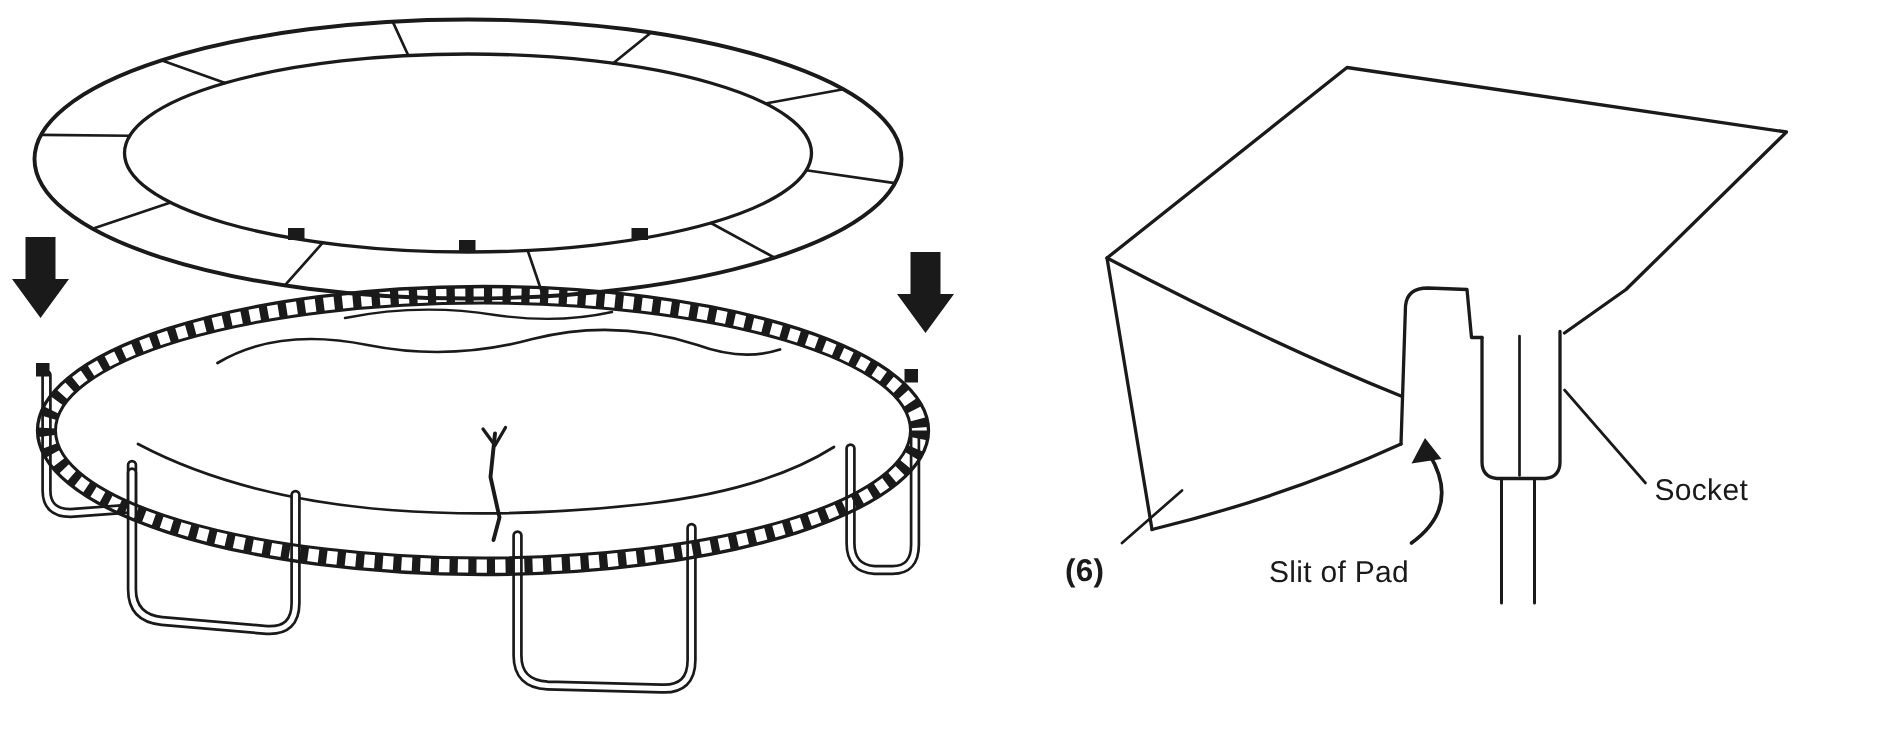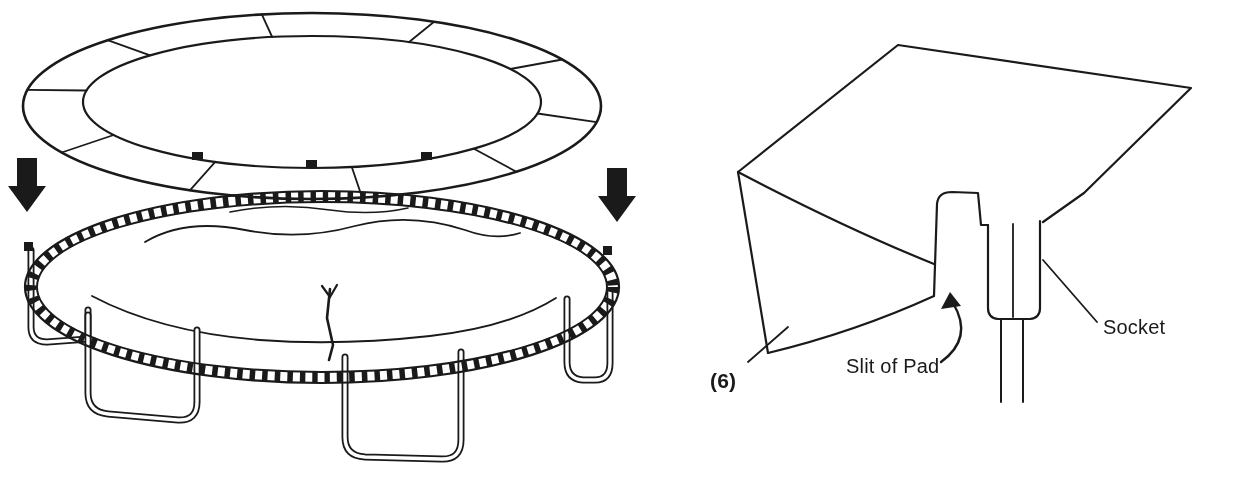--- a/index.html
+++ b/index.html
@@ -124,16 +124,16 @@
 
       <g>
         <path d="M941 362 Q974 338 953 303" stroke-width="2.4"></path>
         <polygon class="ink-f" points="950,292 941,309 961,306"></polygon>
       </g>
     </g>
   </svg>
 
   <div class="label part-number" style="left:710px; top:370px;">(6)</div>
 
-  <div class="label" style="left:846px; top:356px;text-align:center;">Slit of Pad</div>
+  <div class="label" style="left:846px; top:372px;text-align:center;">Slit of Pad</div>
 
   <div class="label" style="left:1103px; top:317px;text-align:right;">Socket</div>
 </div>
 
 </body></html>

